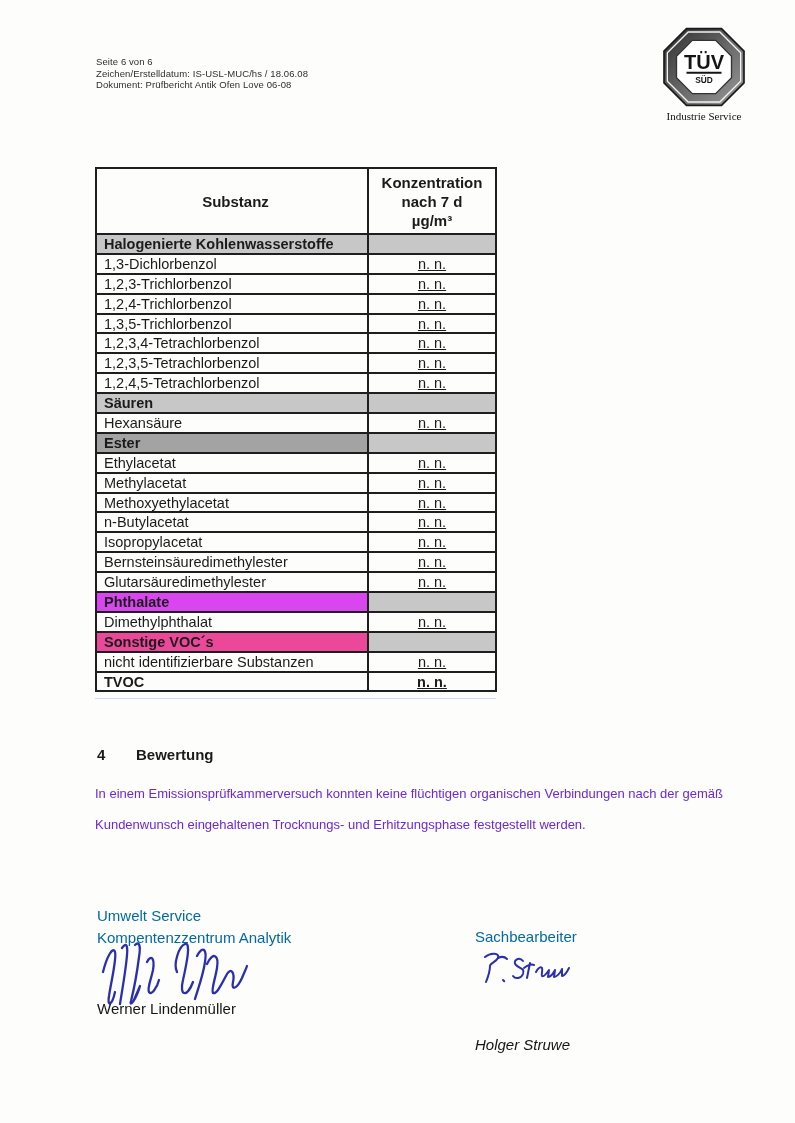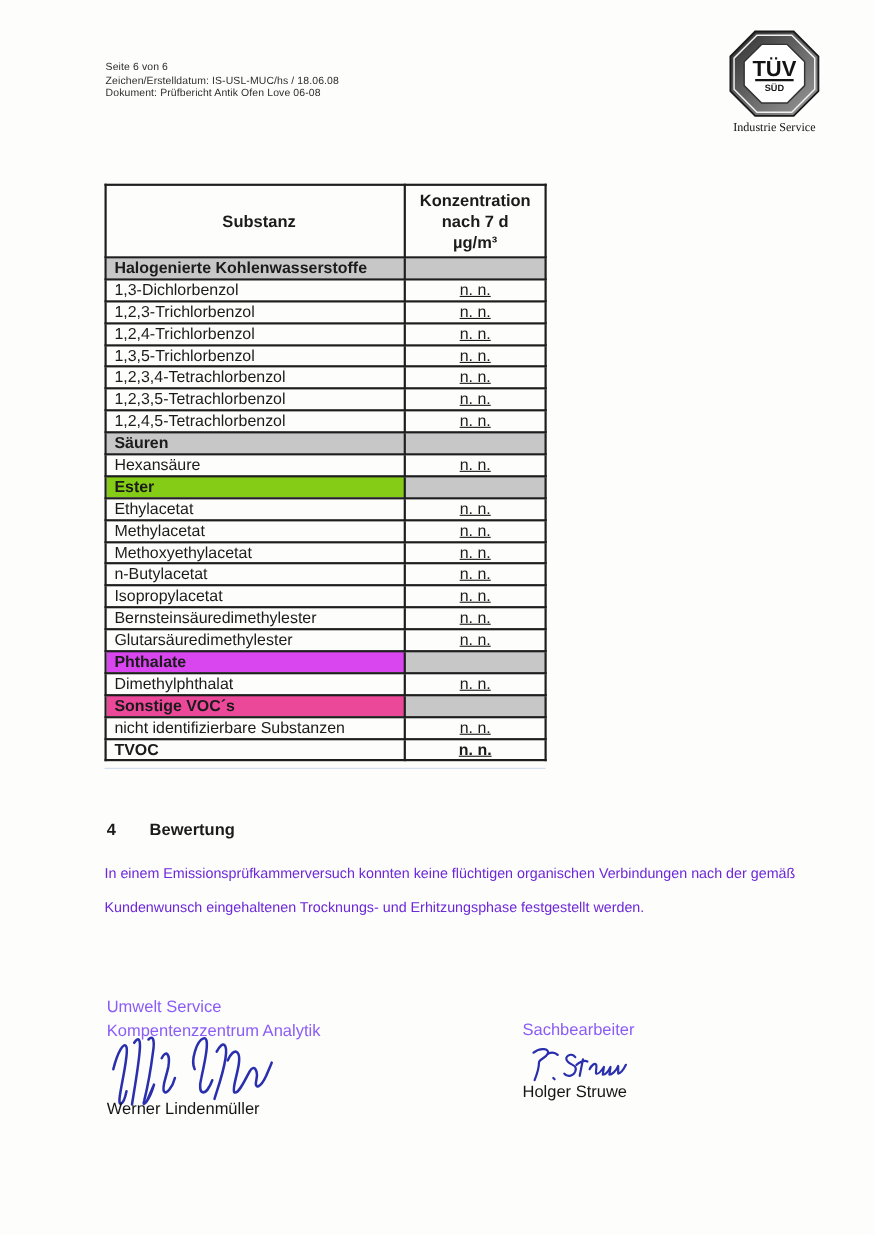--- a/index.html
+++ b/index.html
@@ -66,26 +66,26 @@
   }
   .bewertung .sec-num { width:39px; }
 
   
   .para {
     position:absolute; left:95px; top:778px; width:632px;
     font-size:13px; line-height:31px; color:#6d28d9;
   }
 
   
-  .sig-text { position:absolute; font-size:15px; line-height:22px; color:#8b5cf6; }
+  .sig-text { position:absolute; font-size:15px; line-height:22px; color:#0369a1; }
   .sig-left-dept { left:97px; top:905px; }
   .sig-right-title { left:475px; top:926px; }
   .sig-name { position:absolute; font-size:15px; color:#161616; }
   .name-left { left:97px; top:1000px; }
-  .name-right { left:475px; top:984px; }
+  .name-right { left:475px; top:1036px;font-style:italic; }
   .sig { position:absolute; }
   .sig-left { left:97px; top:936px; }
   .sig-right { left:477px; top:950px; }
   .sig path { fill:none; stroke-linecap:round; stroke-linejoin:round; }
 </style>
 </head>
 <body>
 
 <div class="meta">
   <div>Seite 6 von 6</div>
@@ -162,21 +162,21 @@
       </tr>
       <tr class="section-row">
         <td class="c-sub" style="background: rgb(199, 199, 199);">Säuren</td>
         <td class="c-val" style="background: rgb(199, 199, 199);"></td>
       </tr>
       <tr>
         <td class="c-sub">Hexansäure</td>
         <td class="c-val">n. n.</td>
       </tr>
       <tr class="section-row">
-        <td class="c-sub" style="background: #84cc16;">Ester</td>
+        <td class="c-sub" style="background: #a3a3a3;">Ester</td>
         <td class="c-val" style="background: rgb(199, 199, 199);"></td>
       </tr>
       <tr>
         <td class="c-sub">Ethylacetat</td>
         <td class="c-val">n. n.</td>
       </tr>
       <tr>
         <td class="c-sub">Methylacetat</td>
         <td class="c-val">n. n.</td>
       </tr>

